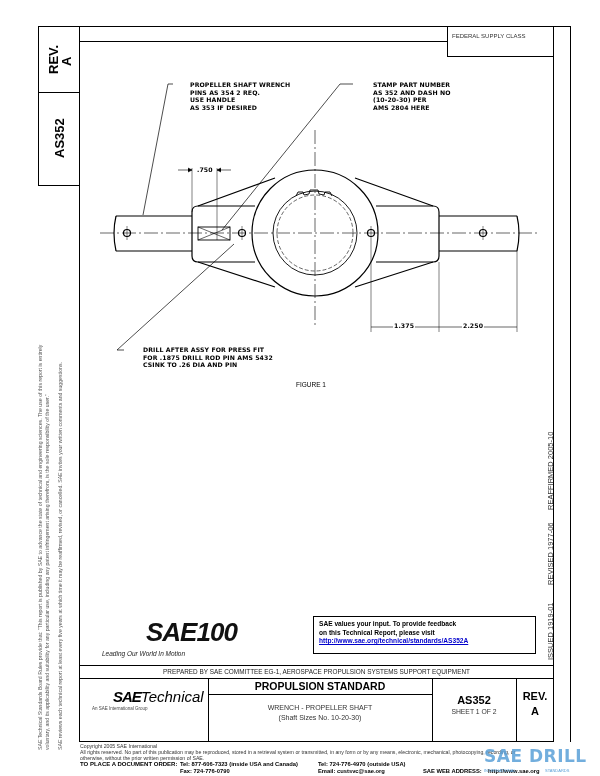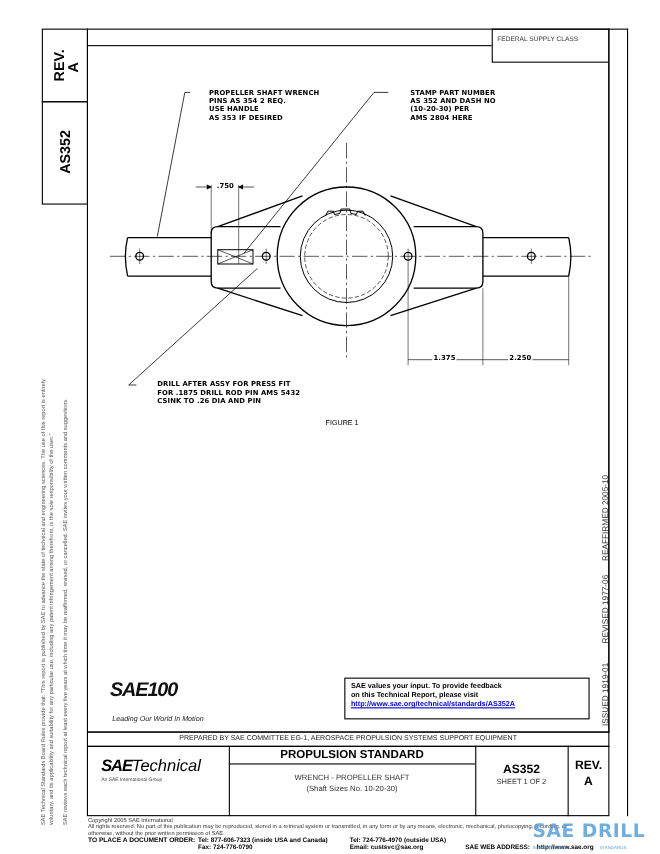--- a/index.html
+++ b/index.html
@@ -105,41 +105,41 @@
 <div class="abs draw-note" style="left:393px;top:322px;background:#fff;padding:0 1px;">1.375</div>
 <div class="abs draw-note" style="left:462px;top:322px;background:#fff;padding:0 1px;">2.250</div>
 <div class="abs" style="left:296px;top:381px;font-size:6.5px;">FIGURE 1</div>
 
 <div class="abs" style="left:553px;top:57px;width:1px;height:609px;background:#000;"></div>
 <div class="vtext" style="left:546px;top:660px;font-size:7.5px;color:#333;">ISSUED 1919-01</div>
 <div class="vtext" style="left:546px;top:585px;font-size:7.5px;color:#333;">REVISED 1977-06</div>
 <div class="vtext" style="left:546px;top:510px;font-size:7.5px;color:#333;">REAFFIRMED 2005-10</div>
 
 <div class="abs" style="left:100px;top:617px;">
-  <span style="font-family:'Liberation Sans',sans-serif;font-weight:bold;font-style:italic;font-size:18px;letter-spacing:-1px;color:#111;">SAE100</span>
+  <span style="font-family:'Liberation Sans',sans-serif;font-weight:bold;font-style:italic;font-size:26px;letter-spacing:-1px;color:#111;margin-left:46px;">SAE100</span>
 </div>
 <div class="abs" style="left:102px;top:650px;font-size:6.5px;font-style:italic;color:#222;">Leading Our World In Motion</div>
 
 <div class="box feedback" style="left:313px;top:616px;width:223px;height:38px;border-width:1.5px;padding:3px 5px;font-size:6.6px;font-weight:bold;line-height:8.6px;">
   <div>SAE values your input. To provide feedback</div>
   <div>on this Technical Report, please visit</div>
   <a href="#">http://www.sae.org/technical/standards/AS352A</a>
 </div>
 
 <div class="box" style="left:79px;top:665px;width:475px;height:14px;"></div>
 <div class="abs" style="left:79px;top:668px;width:475px;text-align:center;font-size:6.4px;color:#222;">PREPARED BY SAE COMMITTEE EG-1, AEROSPACE PROPULSION SYSTEMS SUPPORT EQUIPMENT</div>
 
 <div class="box" style="left:79px;top:678px;width:475px;height:64px;"></div>
 <div class="abs" style="left:208px;top:678px;width:1px;height:64px;background:#000;"></div>
 <div class="abs" style="left:432px;top:678px;width:1px;height:64px;background:#000;"></div>
 <div class="abs" style="left:516px;top:678px;width:1px;height:64px;background:#000;"></div>
 <div class="abs" style="left:208px;top:694px;width:224px;height:1px;background:#000;"></div>
 
 <div class="abs" style="left:92px;top:688px;white-space:nowrap;">
-  <span style="font-weight:bold;font-style:italic;font-size:15px;letter-spacing:-1px;">SAE</span><span style="font-style:italic;font-size:15px;">Technical</span>
+  <span style="font-weight:bold;font-style:italic;font-size:15px;letter-spacing:-1px;margin-left:21px;">SAE</span><span style="font-style:italic;font-size:15px;">Technical</span>
 </div>
 <div class="abs" style="left:92px;top:706px;font-size:4.5px;color:#444;">An SAE International Group</div>
 
 <div class="abs" style="left:208px;top:680px;width:224px;text-align:center;font-size:10.5px;font-weight:bold;">PROPULSION STANDARD</div>
 <div class="abs" style="left:208px;top:704px;width:224px;text-align:center;font-size:7px;color:#333;">WRENCH - PROPELLER SHAFT</div>
 <div class="abs" style="left:208px;top:714px;width:224px;text-align:center;font-size:7px;color:#333;">(Shaft Sizes No. 10-20-30)</div>
 
 <div class="abs" style="left:432px;top:694px;width:84px;text-align:center;font-size:11px;font-weight:bold;">AS352</div>
 <div class="abs" style="left:432px;top:708px;width:84px;text-align:center;font-size:6.8px;color:#333;">SHEET 1 OF 2</div>
 

